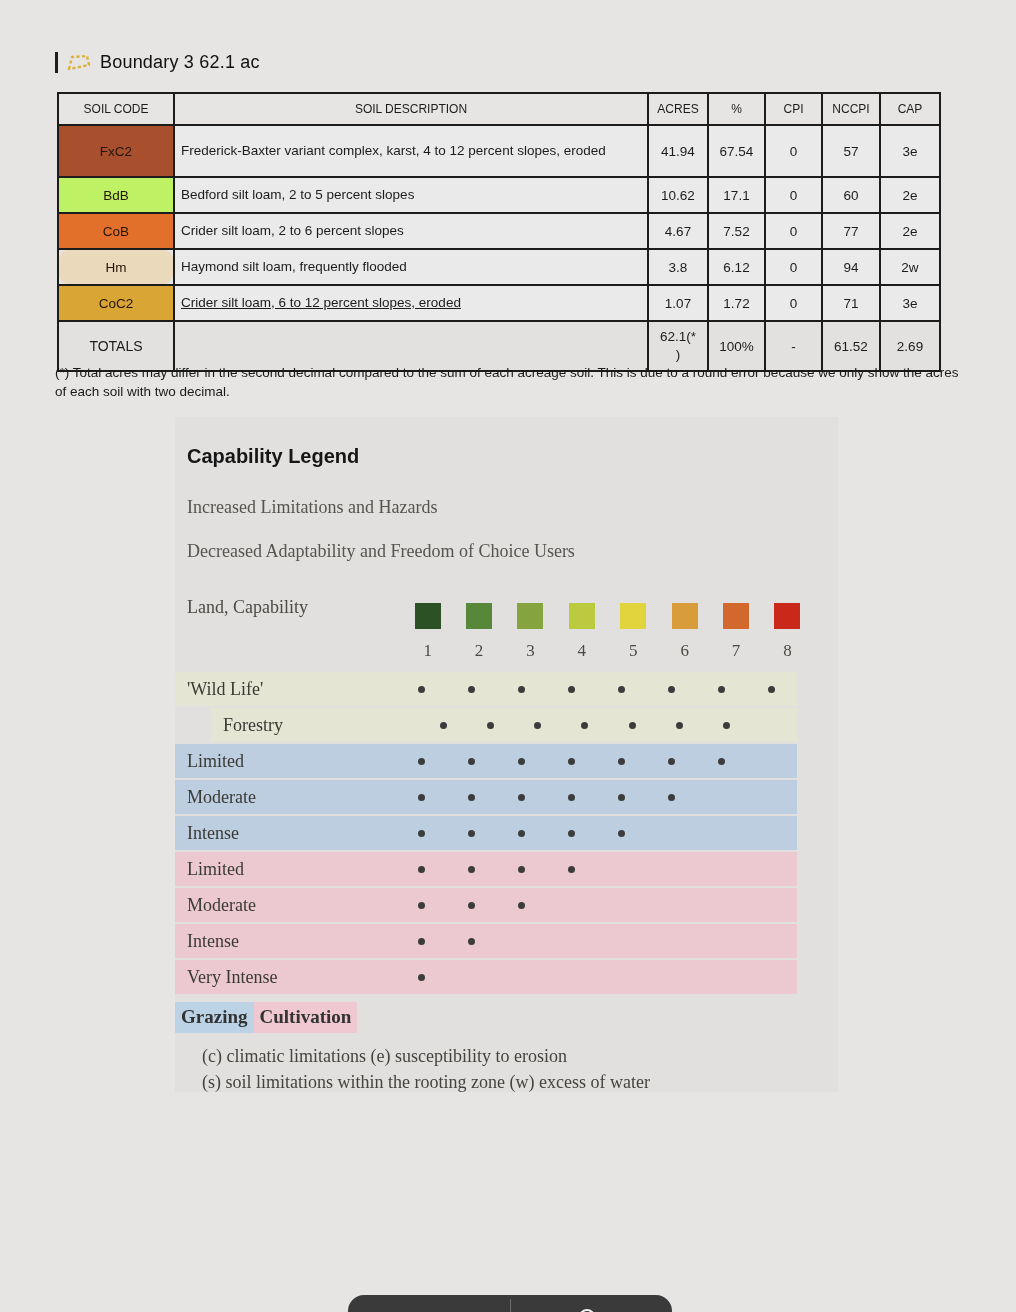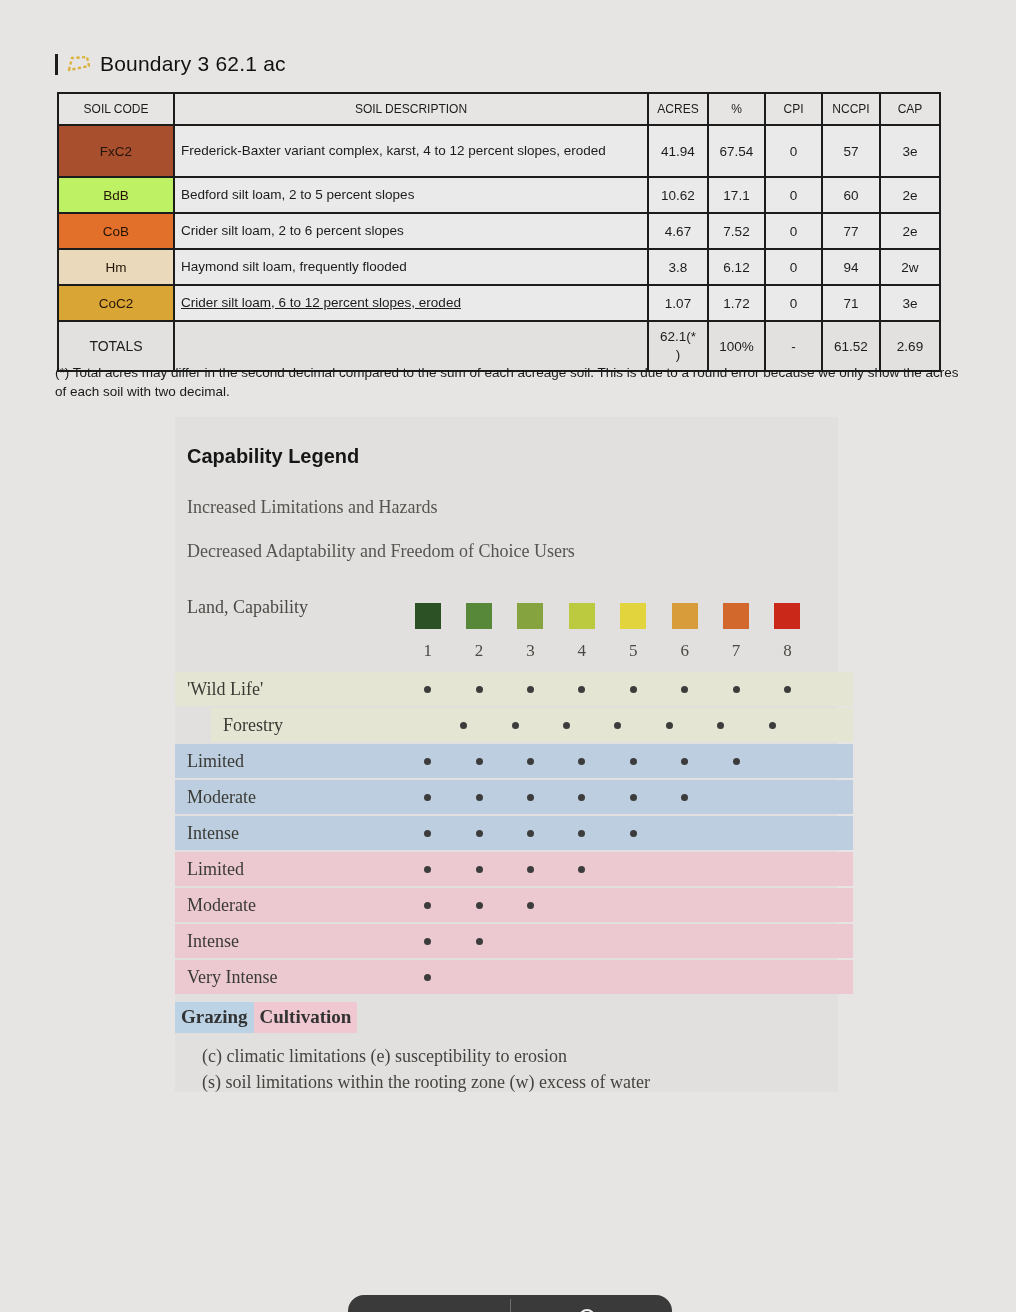--- a/index.html
+++ b/index.html
@@ -5,21 +5,21 @@
   html,body{margin:0;padding:0;}
   body{
     width:1016px;height:1312px;position:relative;overflow:hidden;
     background:#e6e5e4;
     font-family:"Liberation Sans",sans-serif;
     color:#1c1c1c;
   }
   
   .hdr{position:absolute;left:55px;top:52px;display:flex;align-items:center;gap:8px;}
   .hdr .vbar{width:3px;height:21px;background:#1d1d1d;}
-  .hdr .title{font-size:21px;color:#111;letter-spacing:.2px;}
+  .hdr .title{font-size:18px;color:#111;letter-spacing:.2px;}
   
   table.soil{
     position:absolute;left:57px;top:92px;border-collapse:collapse;table-layout:fixed;
     width:882px;font-size:13.5px;
   }
   table.soil th,table.soil td{
     border:2px solid #1c1c1c;background:#ebeaea;padding:2px 6px;vertical-align:middle;
   }
   table.soil th{height:26px;font-size:12px;font-weight:normal;background:#e7e5e4;text-align:center;border-radius:11px;}
   td.code{text-align:center;font-size:13.5px;color:#241408;}
@@ -35,21 +35,21 @@
   .legend .lg-title{position:absolute;left:12px;top:28px;font-size:20px;font-weight:bold;color:#161616;}
   .serif{font-family:"Liberation Serif",serif;}
   .legend .lg-line1{position:absolute;left:12px;top:80px;font-size:18px;color:#55544f;}
   .legend .lg-line2{position:absolute;left:12px;top:124px;font-size:18px;color:#55544f;}
   .legend .lg-scale-label{position:absolute;left:12px;top:180px;font-size:18px;color:#4a4a45;}
   .cells{position:absolute;left:227px;display:flex;}
   .cell{width:51.4px;display:flex;justify-content:center;align-items:center;}
   .sq-row{top:186px;}
   .sq{width:26px;height:26px;}
   .num-row{top:222px;height:24px;font-size:17px;color:#4a4a45;}
-  .matrix{position:absolute;left:0;top:255px;width:678px;}
+  .matrix{position:absolute;left:0;top:255px;width:622px;}
   .mrow{height:34px;margin-bottom:2px;display:flex;align-items:center;}
   .mrow .mlabel{width:227px;box-sizing:border-box;padding-left:12px;font-size:18px;color:#3a3a35;}
   .mrow .cell{height:34px;}
   .dot{width:7px;height:7px;border-radius:50%;background:#3c3c3c;}
   .gc{position:absolute;left:0px;top:585px;display:flex;font-size:19px;font-weight:bold;color:#333;}
   .gc span{padding:4px 6px 5px 6px;}
   .notes{position:absolute;left:27px;top:626px;font-size:18px;color:#44443f;line-height:26px;}
   
   .bottombar{
     position:absolute;left:348px;top:1295px;width:324px;height:22px;
@@ -116,21 +116,21 @@
       <tr>
         <td class="code" style="background: rgb(226, 112, 42);">CoB</td>
         <td class="desc" style="height: 30px;">Crider silt loam, 2 to 6 percent slopes</td>
         <td class="num">4.67</td>
         <td class="num">7.52</td>
         <td class="num">0</td>
         <td class="num">77</td>
         <td class="num">2e</td>
       </tr>
       <tr>
-        <td class="code" style="background: rgb(234, 217, 186);">Hm</td>
+        <td class="code" style="background: rgb(234, 217, 186); border-radius: 14px;">Hm</td>
         <td class="desc" style="height: 30px;">Haymond silt loam, frequently flooded</td>
         <td class="num">3.8</td>
         <td class="num">6.12</td>
         <td class="num">0</td>
         <td class="num">94</td>
         <td class="num">2w</td>
       </tr>
       <tr>
         <td class="code" style="background: rgb(217, 165, 52);">CoC2</td>
         <td class="desc" style="height: 30px; text-decoration: underline;">Crider silt loam, 6 to 12 percent slopes, eroded</td>

